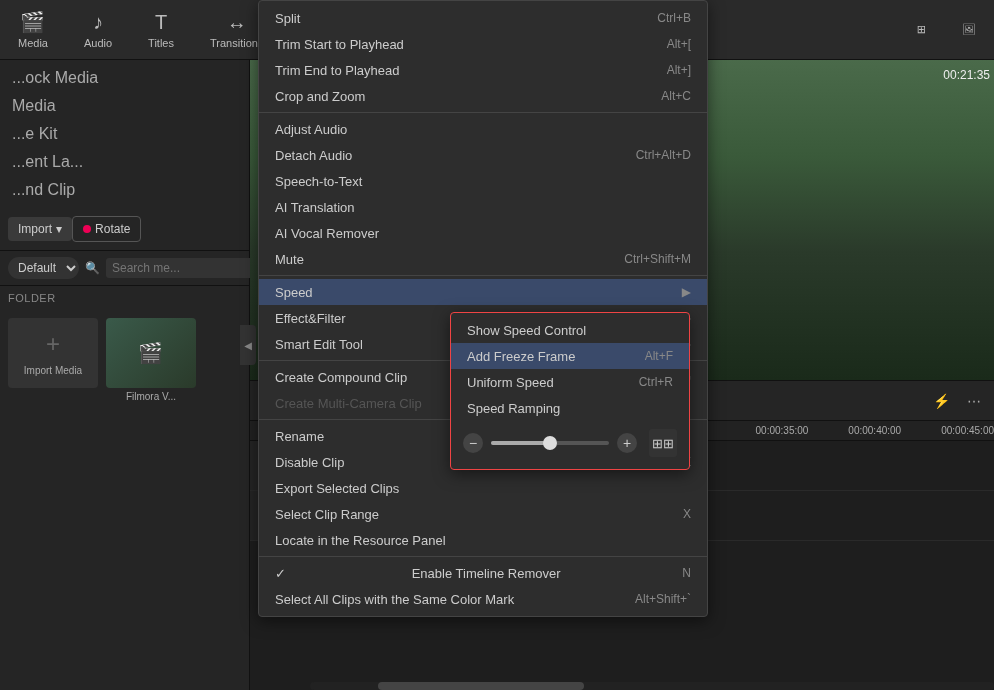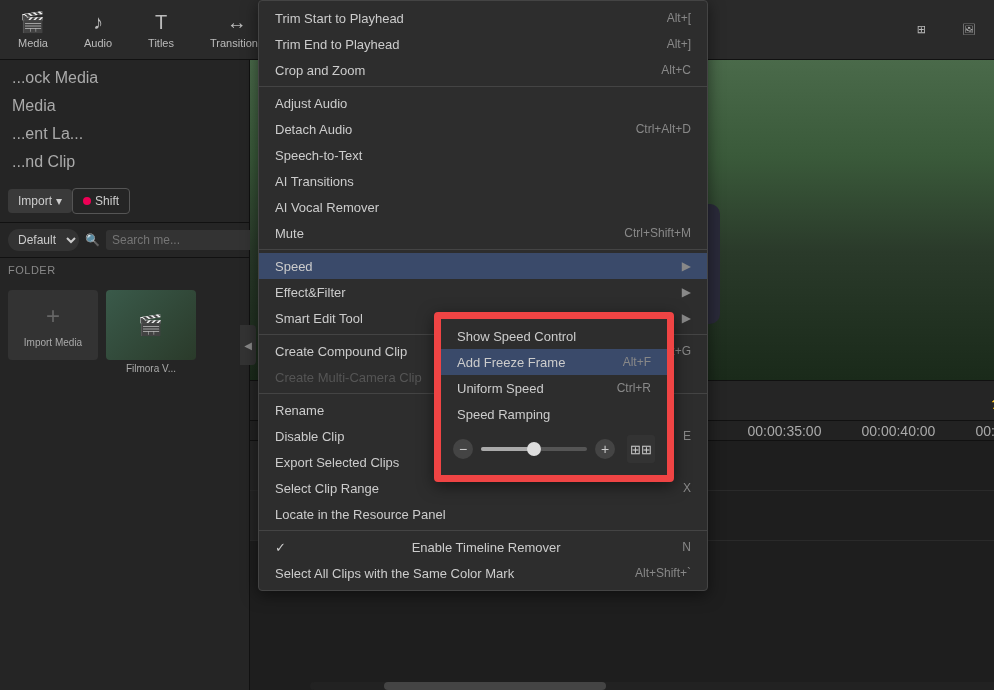--- a/index.html
+++ b/index.html
@@ -368,25 +368,25 @@
       margin: 3px 0;
     }
     .menu-check {
       margin-right: 4px;
       color: #ccc;
     }
 
     
     .speed-submenu {
       position: absolute;
-      left: 434px;
+      left: 450px;
       top: 312px;
       width: 240px;
       background: #2d2d2d;
-      border: 7px solid #ef4444;
+      border: 1px solid #ef4444;
       border-radius: 4px;
       z-index: 101;
       padding: 4px 0;
       box-shadow: 0 4px 16px rgba(0,0,0,0.5);
     }
 
     .center-area {
       flex: 1;
       display: flex;
       flex-direction: column;
@@ -422,21 +422,21 @@
       position: absolute;
       top: 45%;
       left: 50%;
       transform: translateX(-50%);
       width: 140px;
       height: 120px;
       background: #2a2a3a;
       border-radius: 10px;
     }
     .timeline-time {
-      font-size: 14px;
+      font-size: 10px;
       color: #aaa;
     }
 
     
     .collapse-btn {
       position: absolute;
       left: 240px;
       top: 50%;
       transform: translateY(-50%);
       width: 16px;
@@ -493,32 +493,33 @@
   </div>
 </div>
 
 <div class="main-area">
 
   <div class="left-sidebar">
 
     <div class="sidebar-nav-items">
       <div class="sidebar-nav-item">...ock Media</div>
       <div class="sidebar-nav-item">Media</div>
+      <div class="sidebar-nav-item">...e Kit</div>
       <div class="sidebar-nav-item">...ent La...</div>
       <div class="sidebar-nav-item">...nd Clip</div>
     </div>
 
     <div class="sidebar-top">
       <button class="import-btn">
         <span>Import</span>
         <span>▾</span>
       </button>
       <button class="record-btn">
         <span class="record-dot"></span>
-        <span>Shift</span>
+        <span>Rotate</span>
       </button>
     </div>
 
     <div class="sidebar-controls">
       <select class="default-dropdown">
         <option>Default</option>
       </select>
       <span style="color:#777; font-size:12px;">🔍</span>
       <input class="search-box" type="text" placeholder="Search me..." style="">
     </div>
@@ -614,20 +615,24 @@
         <div style="position:absolute; bottom:0; left:60px; right:0; height:8px; background:#222; border-radius:4px;">
           <div style="position:absolute; left:10%; width:30%; height:100%; background:#444; border-radius:4px;"></div>
         </div>
       </div>
     </div>
   </div>
 </div>
 
 <div class="context-menu">
 
+  <div class="menu-item">
+    <span>Split</span>
+    <span class="menu-shortcut">Ctrl+B</span>
+  </div>
 
   <div class="menu-item">
     <span>Trim Start to Playhead</span>
     <span class="menu-shortcut">Alt+[</span>
   </div>
 
   <div class="menu-item">
     <span>Trim End to Playhead</span>
     <span class="menu-shortcut">Alt+]</span>
   </div>
@@ -648,21 +653,21 @@
   <div class="menu-item">
     <span>Detach Audio</span>
     <span class="menu-shortcut">Ctrl+Alt+D</span>
   </div>
 
   <div class="menu-item">
     <span>Speech-to-Text</span>
   </div>
 
   <div class="menu-item">
-    <span>AI Transitions</span>
+    <span>AI Translation</span>
   </div>
 
   <div class="menu-item">
     <span>AI Vocal Remover</span>
   </div>
 
   <div class="menu-item">
     <span>Mute</span>
     <span class="menu-shortcut">Ctrl+Shift+M</span>
   </div>

